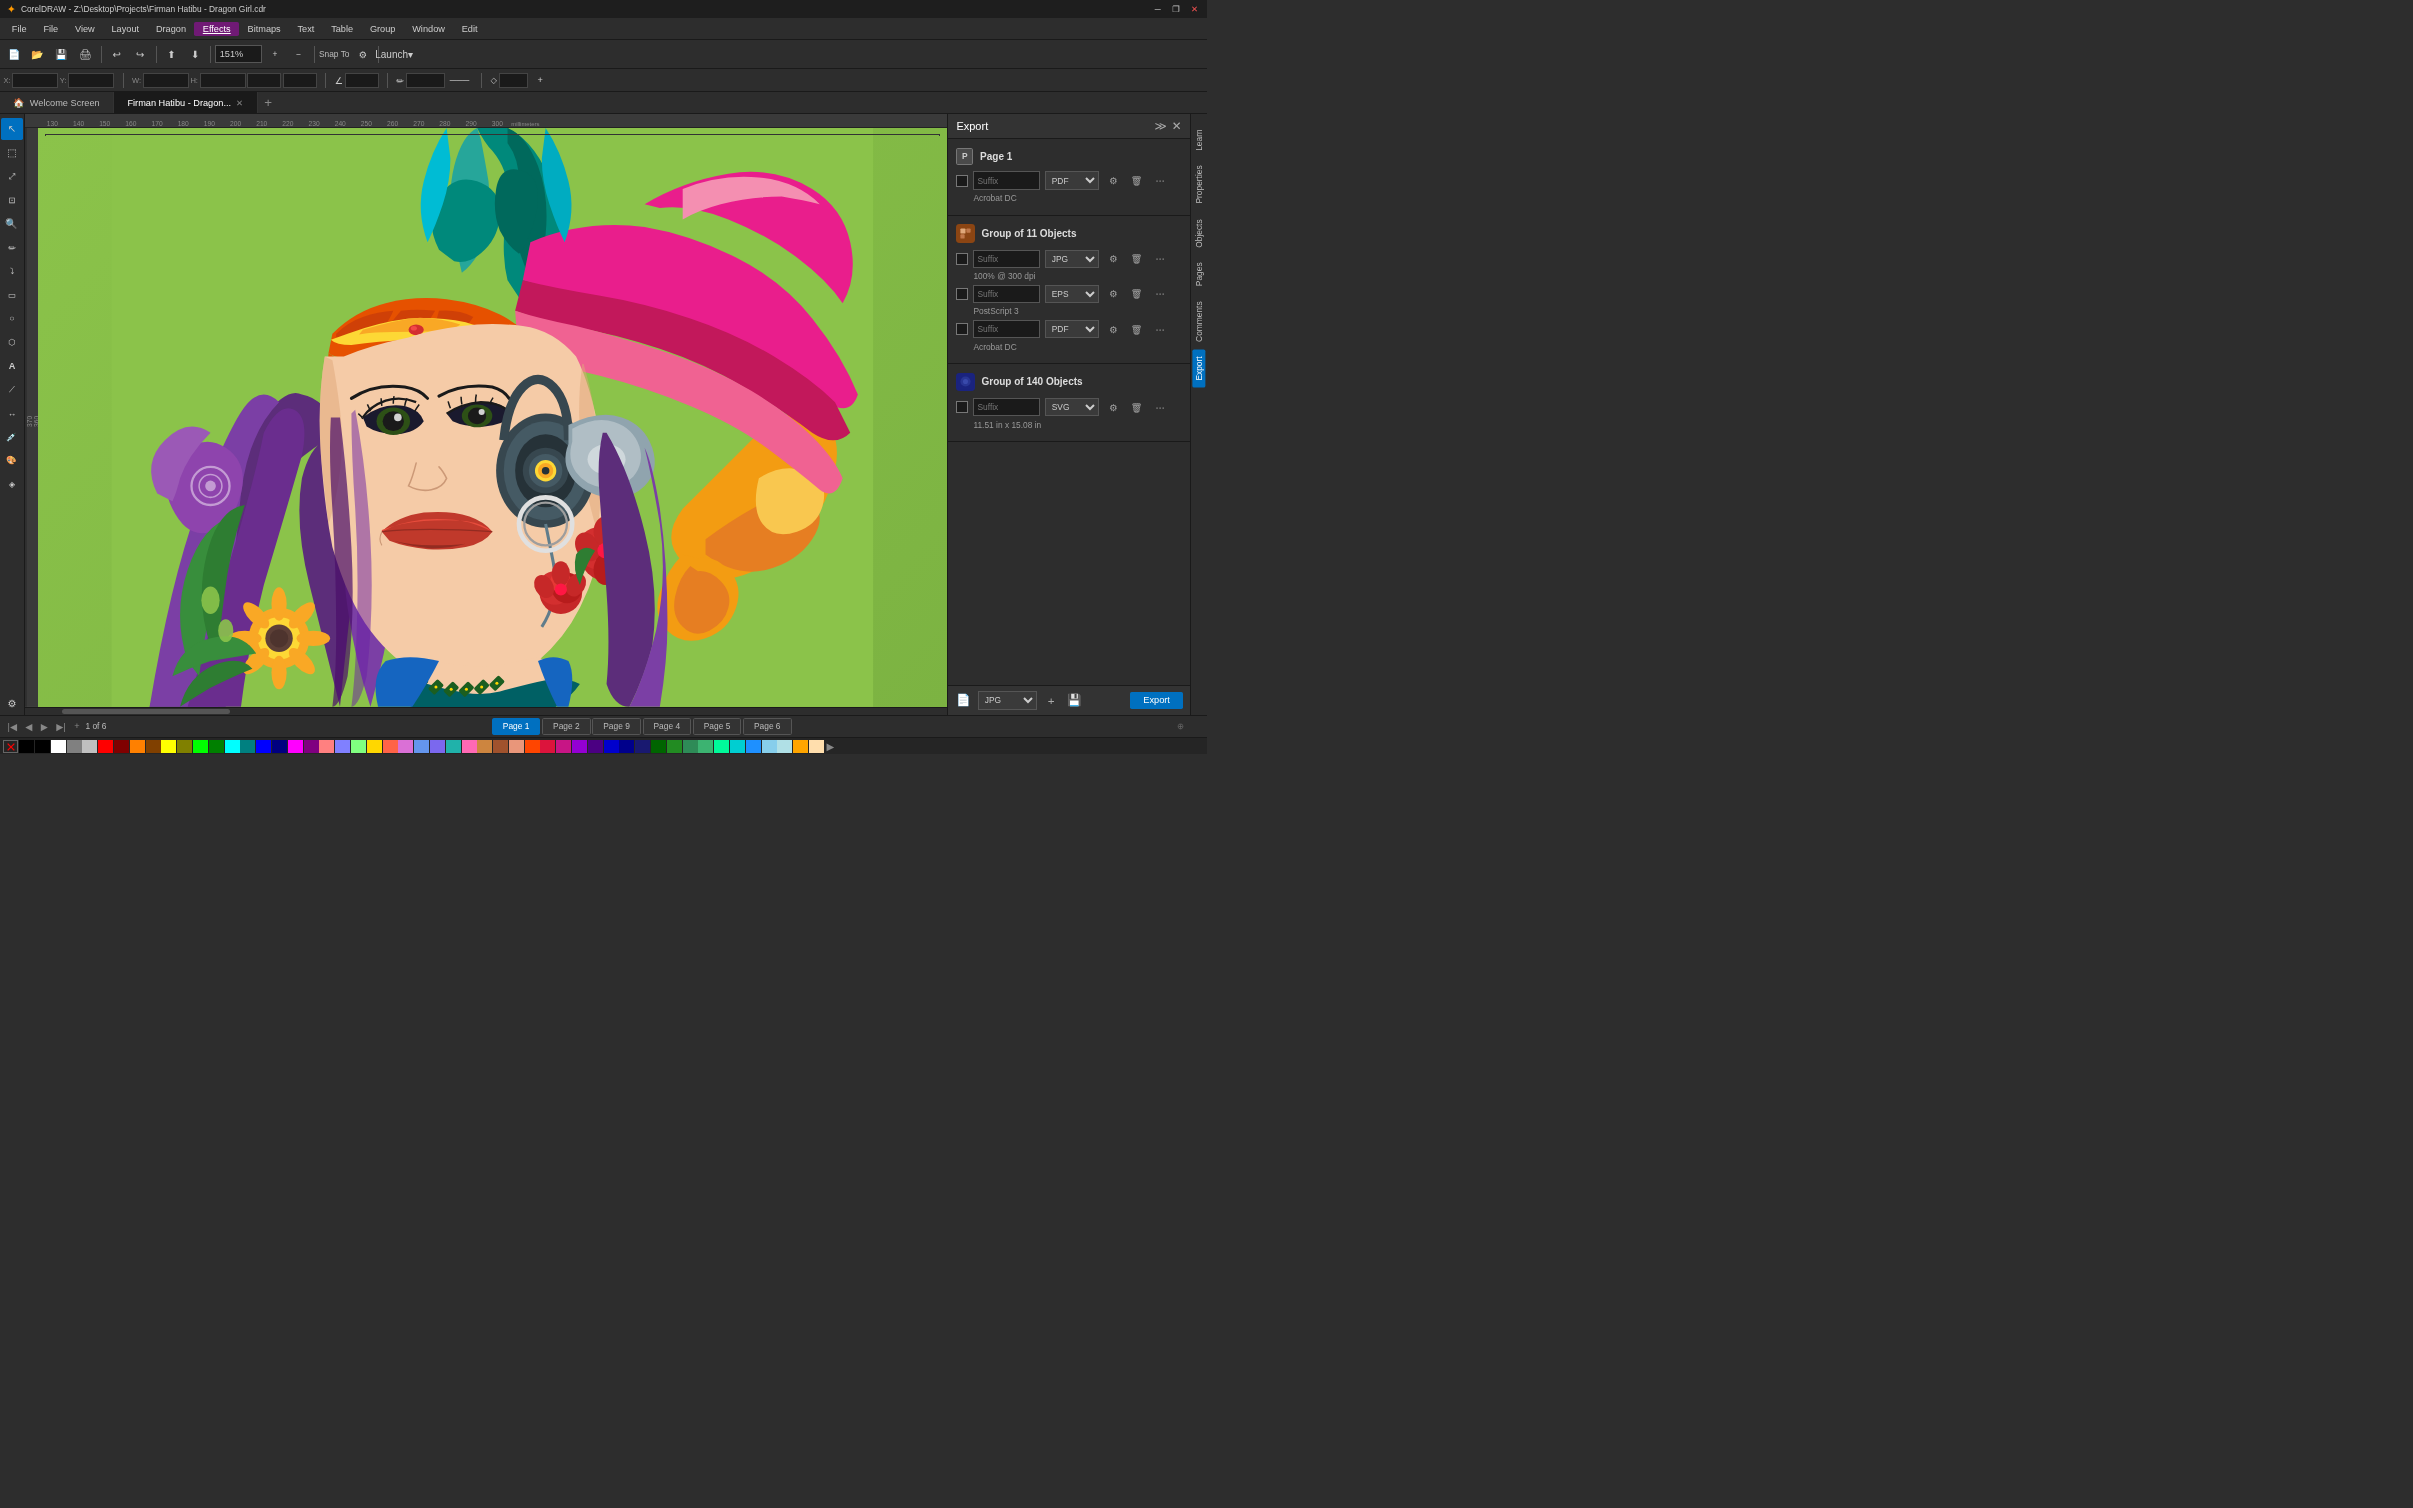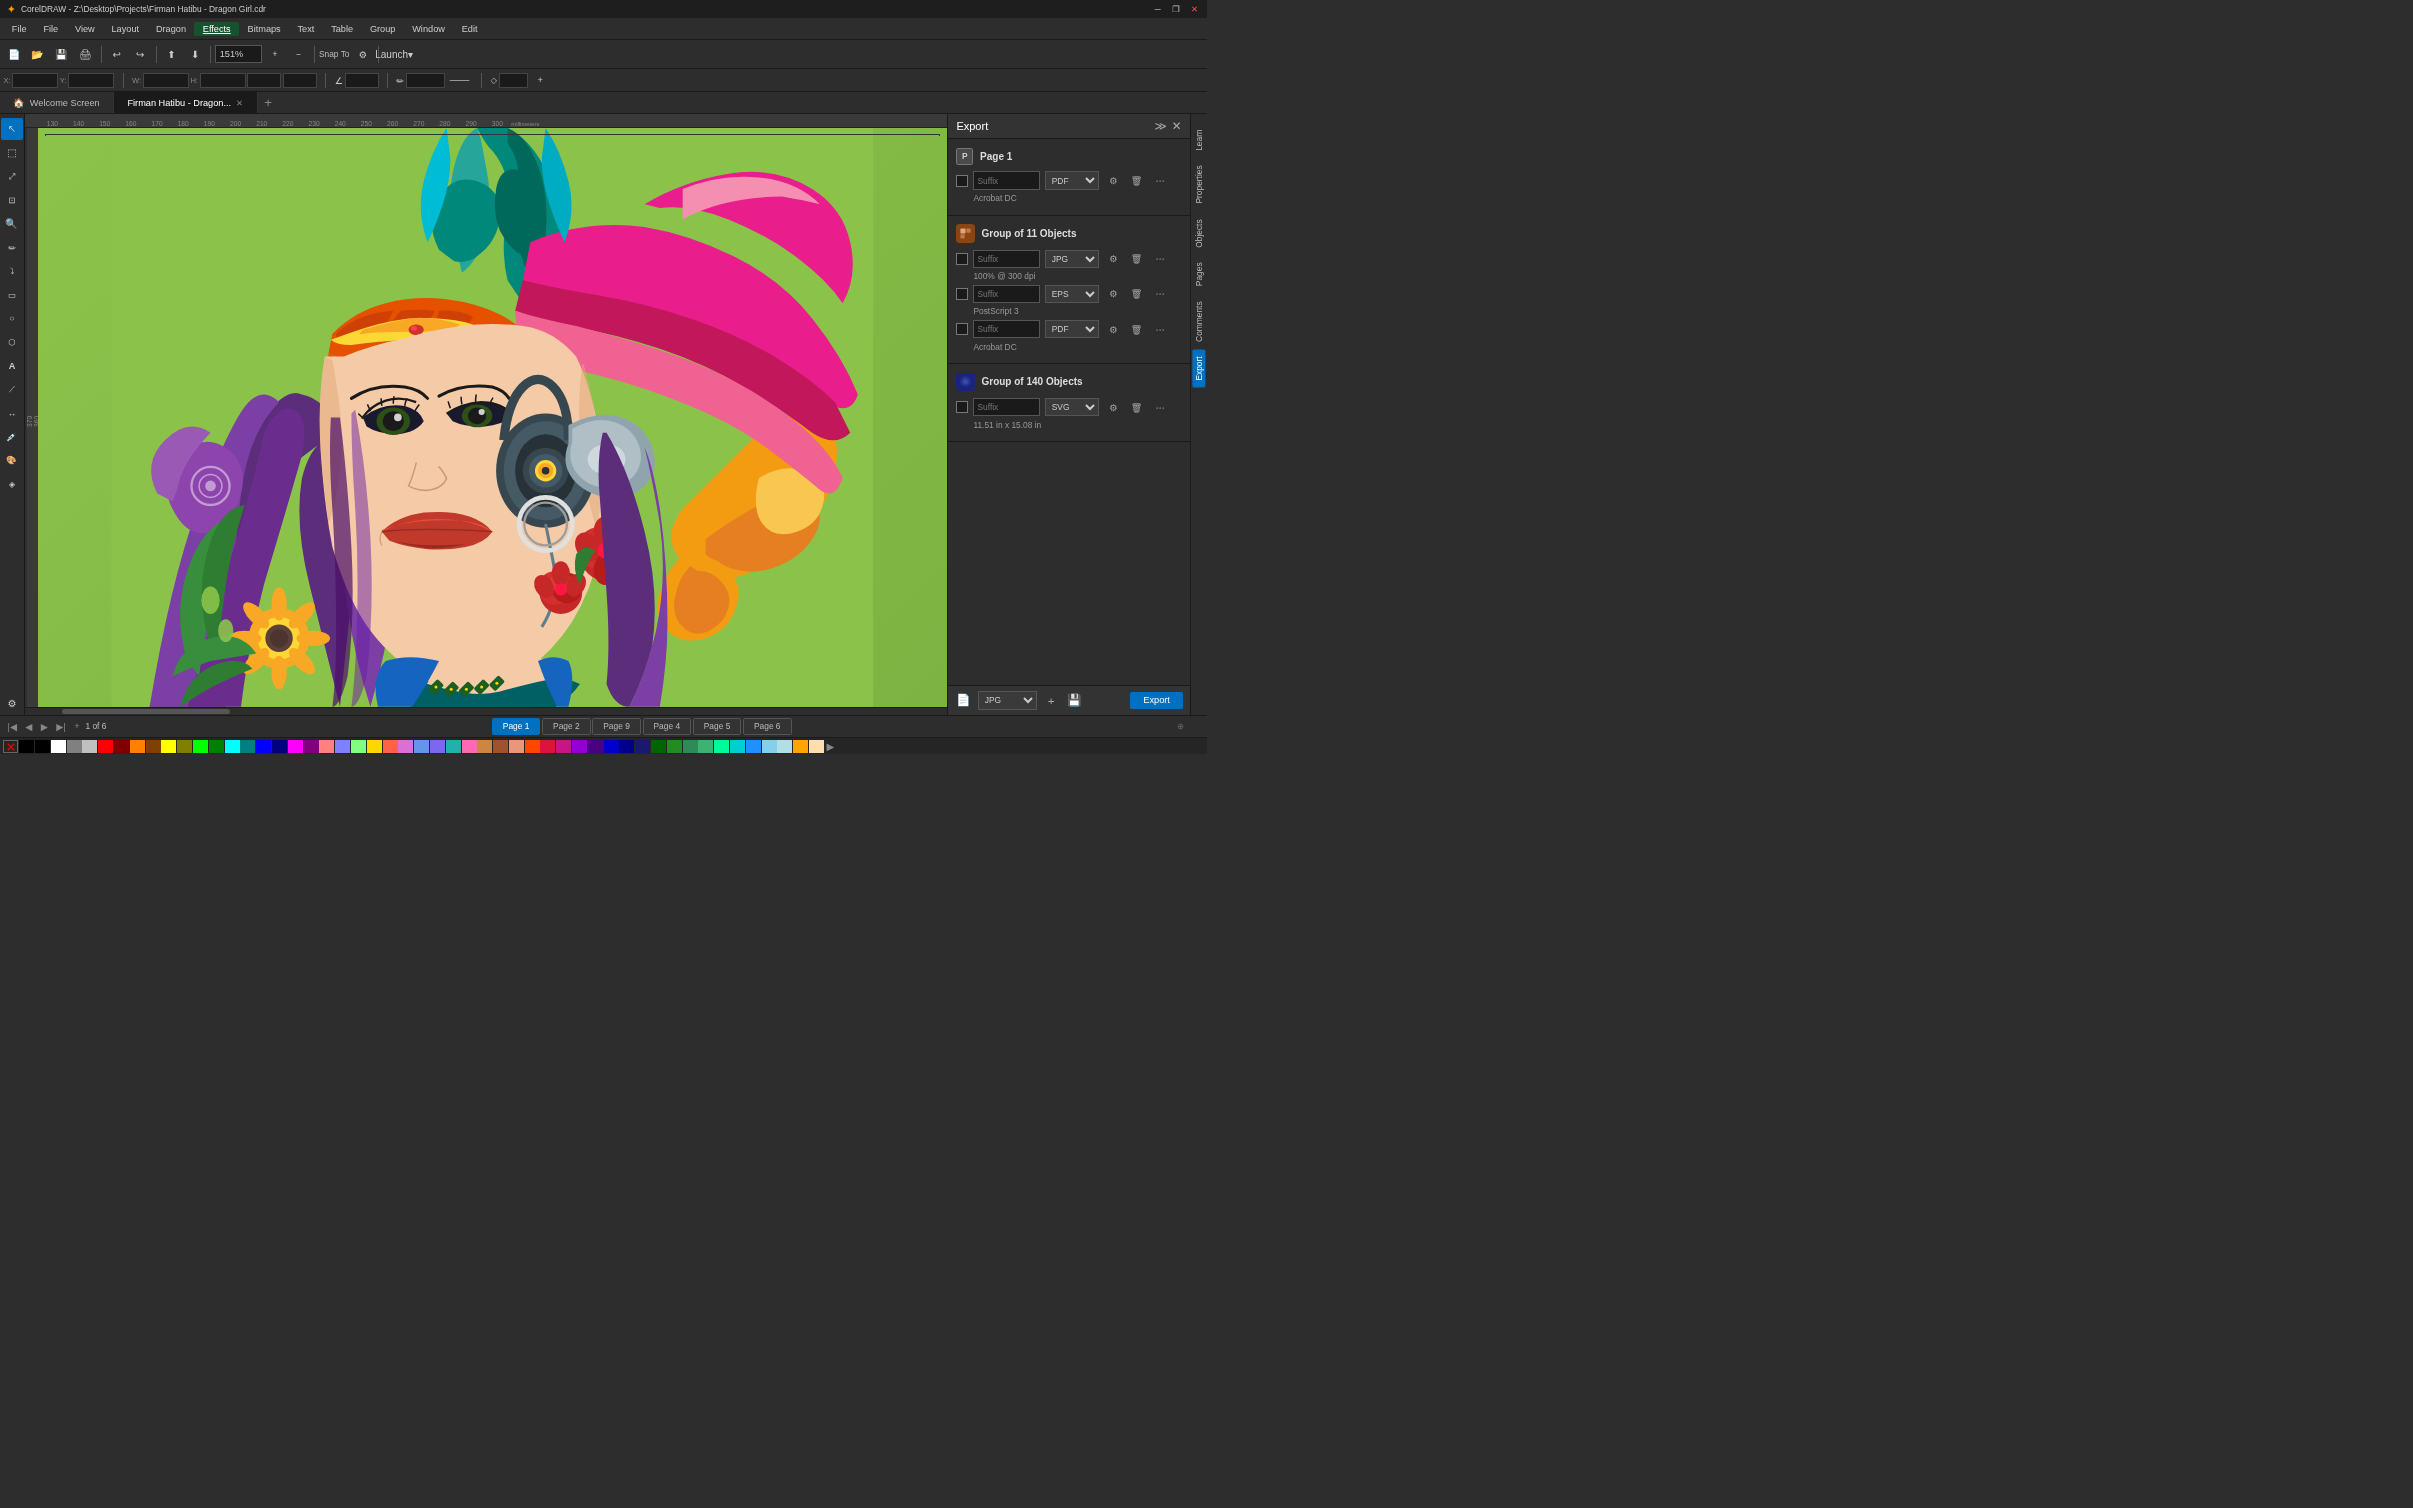--- a/index.html
+++ b/index.html
@@ -184,21 +184,21 @@
     <span class="title-btn" style="color:#ff5555;">✕</span>
   </div>
 </div>
 
 <div id="menu-bar">
   <span class="menu-item">File</span>
   <span class="menu-item">File</span>
   <span class="menu-item">View</span>
   <span class="menu-item">Layout</span>
   <span class="menu-item">Dragon</span>
-  <span class="menu-item" style="color:#fff; background:#14532d;text-decoration:underline;">Effects</span>
+  <span class="menu-item" style="color:#fff; background:#701a75;text-decoration:underline;">Effects</span>
   <span class="menu-item">Bitmaps</span>
   <span class="menu-item">Text</span>
   <span class="menu-item">Table</span>
   <span class="menu-item">Group</span>
   <span class="menu-item">Window</span>
   <span class="menu-item">Edit</span>
 </div>
 
 <div id="toolbar">
   <div class="toolbar-btn">📄</div>

